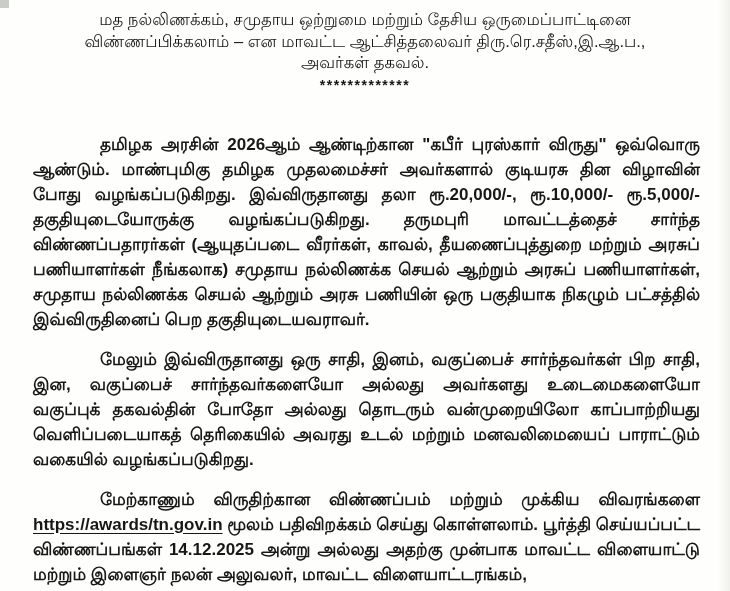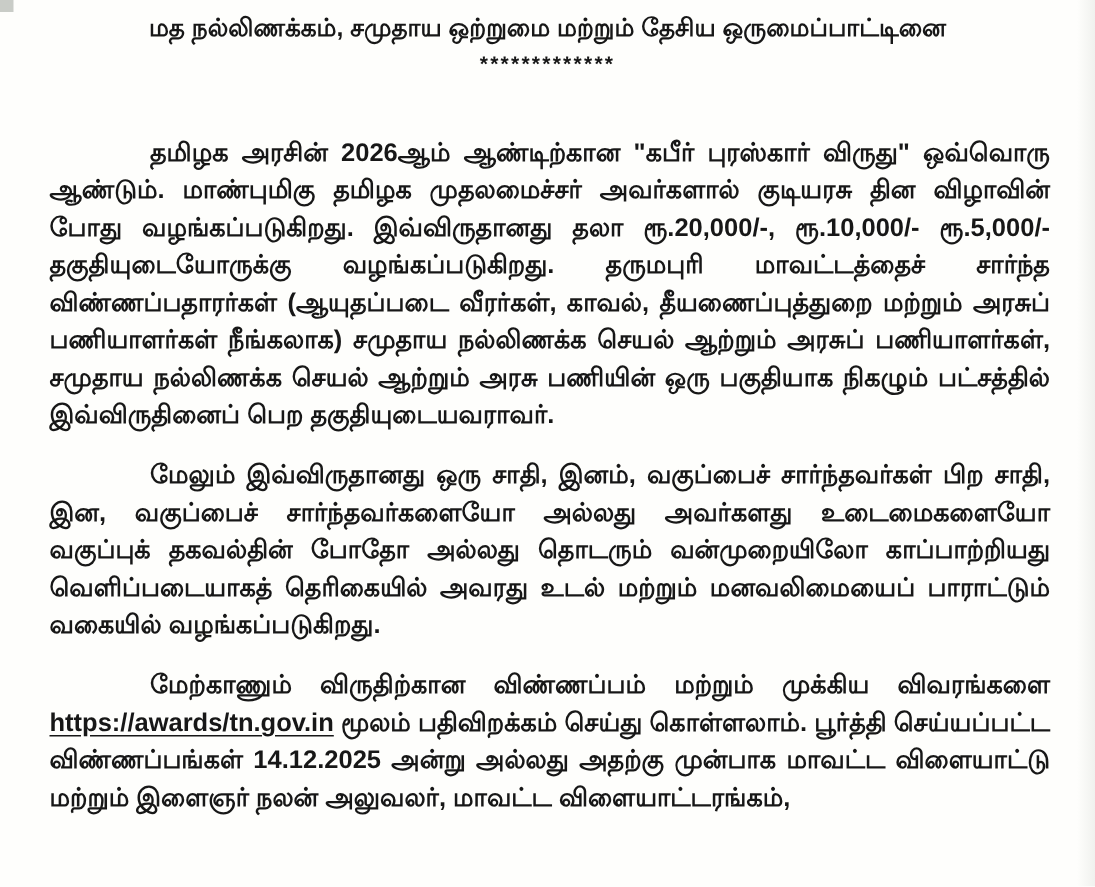--- a/index.html
+++ b/index.html
@@ -37,21 +37,21 @@
     width: 12px;
     height: 100%;
     background: linear-gradient(to right, rgba(120,130,115,0) 0%, rgba(120,130,115,0.10) 100%);
     pointer-events: none;
   }
   .title-block {
     margin: 9px 42px 0 42px;
     text-align: center;
     font-size: 16.5px;
     line-height: 21.5px;
-    font-weight: 700;
+    font-weight: 400;
   }
   .title-line {
     white-space: nowrap;
   }
   .stars {
     margin-top: 3px;
     text-align: center;
     font-size: 14px;
     font-weight: 700;
     letter-spacing: 1.5px;
@@ -81,20 +81,22 @@
 </head>
 <body>
 
 <div class="page">
 
   <div class="scan-corner"></div>
   <div class="scan-edge-right"></div>
 
   <header class="title-block">
     <div class="title-line">மத நல்லிணக்கம், சமுதாய ஒற்றுமை மற்றும் தேசிய ஒருமைப்பாட்டினை</div>
+    <div class="title-line">விண்ணப்பிக்கலாம் – என மாவட்ட ஆட்சித்தலைவர் திரு.ரெ.சதீஸ்,இ.ஆ.ப.,</div>
+    <div class="title-line">அவர்கள் தகவல்.</div>
   </header>
 
   <div class="stars">*************</div>
 
   <main class="doc-body">
 
     <p class="para">தமிழக அரசின் 2026ஆம் ஆண்டிற்கான "கபீர் புரஸ்கார் விருது" ஒவ்வொரு ஆண்டும். மாண்புமிகு தமிழக முதலமைச்சர் அவர்களால் குடியரசு தின விழாவின் போது வழங்கப்படுகிறது. இவ்விருதானது தலா ரூ.20,000/-, ரூ.10,000/- ரூ.5,000/- தகுதியுடையோருக்கு வழங்கப்படுகிறது. தருமபுரி மாவட்டத்தைச் சார்ந்த விண்ணப்பதாரர்கள் (ஆயுதப்படை வீரர்கள், காவல், தீயணைப்புத்துறை மற்றும் அரசுப் பணியாளர்கள் நீங்கலாக) சமுதாய நல்லிணக்க செயல் ஆற்றும் அரசுப் பணியாளர்கள், சமுதாய நல்லிணக்க செயல் ஆற்றும் அரசு பணியின் ஒரு பகுதியாக நிகழும் பட்சத்தில் இவ்விருதினைப் பெற தகுதியுடையவராவர்.</p>
 
     <p class="para">மேலும் இவ்விருதானது ஒரு சாதி, இனம், வகுப்பைச் சார்ந்தவர்கள் பிற சாதி, இன, வகுப்பைச் சார்ந்தவர்களையோ அல்லது அவர்களது உடைமைகளையோ வகுப்புக் தகவல்தின் போதோ அல்லது தொடரும் வன்முறையிலோ காப்பாற்றியது வெளிப்படையாகத் தெரிகையில் அவரது உடல் மற்றும் மனவலிமையைப் பாராட்டும் வகையில் வழங்கப்படுகிறது.</p>
 

